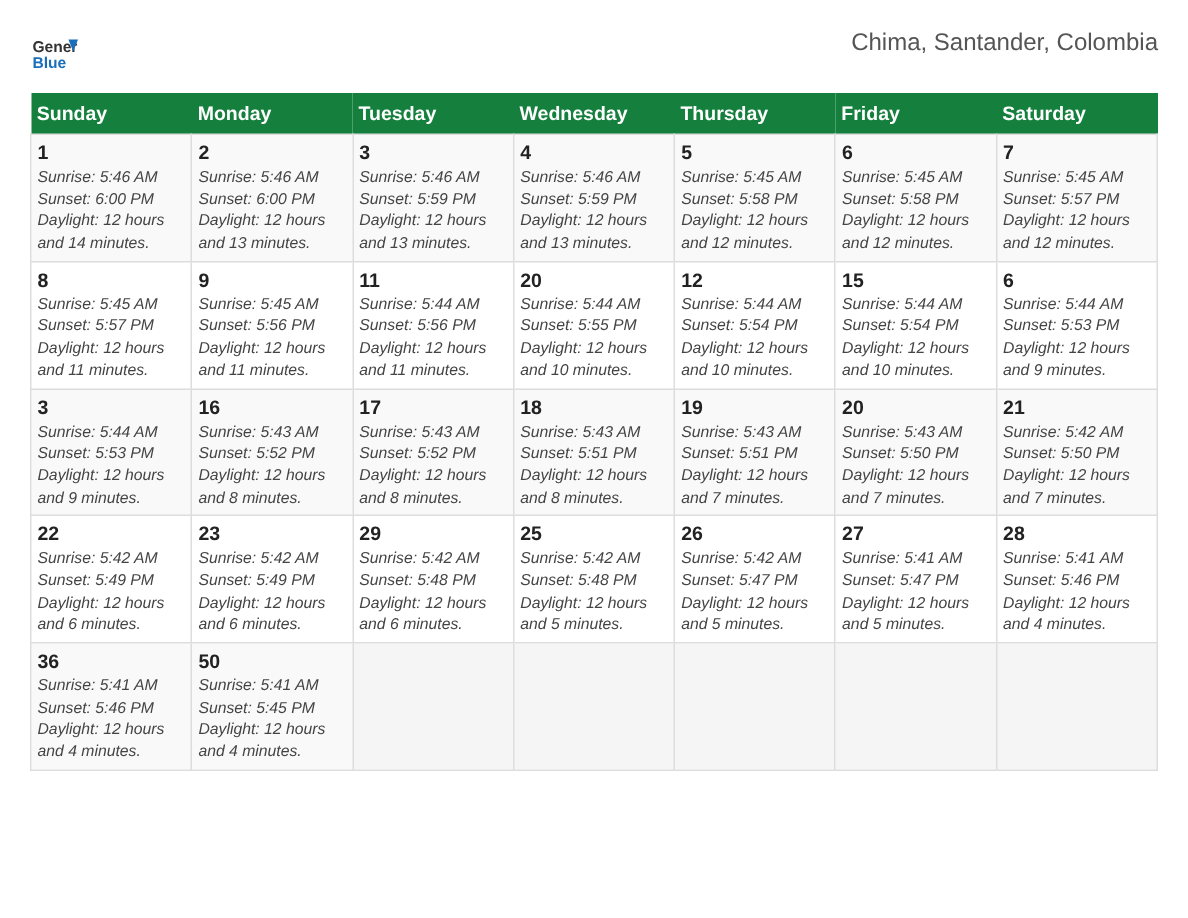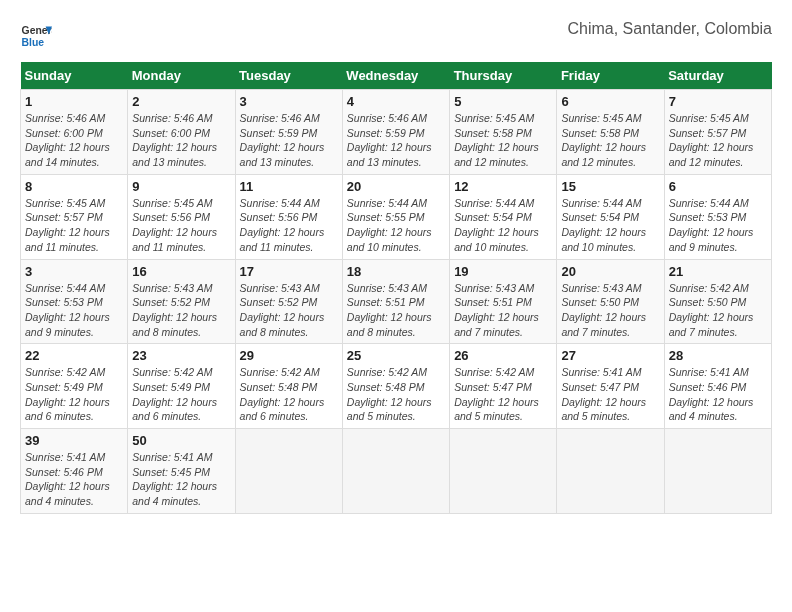--- a/index.html
+++ b/index.html
@@ -224,21 +224,21 @@
           <span class="day-num">27</span>
 <div class="day-info">Sunrise: 5:41 AM<br>Sunset: 5:47 PM<br>Daylight: 12 hours and 5 minutes.</div>
         </td>
         <td>
           <span class="day-num">28</span>
 <div class="day-info">Sunrise: 5:41 AM<br>Sunset: 5:46 PM<br>Daylight: 12 hours and 4 minutes.</div>
         </td>
       </tr>
       <tr>
         <td>
-          <span class="day-num">39</span>
+          <span class="day-num">36</span>
 <div class="day-info">Sunrise: 5:41 AM<br>Sunset: 5:46 PM<br>Daylight: 12 hours and 4 minutes.</div>
         </td>
         <td>
           <span class="day-num">50</span>
 <div class="day-info">Sunrise: 5:41 AM<br>Sunset: 5:45 PM<br>Daylight: 12 hours and 4 minutes.</div>
         </td>
         <td class="empty"></td>
         <td class="empty"></td>
         <td class="empty"></td>
         <td class="empty"></td>

